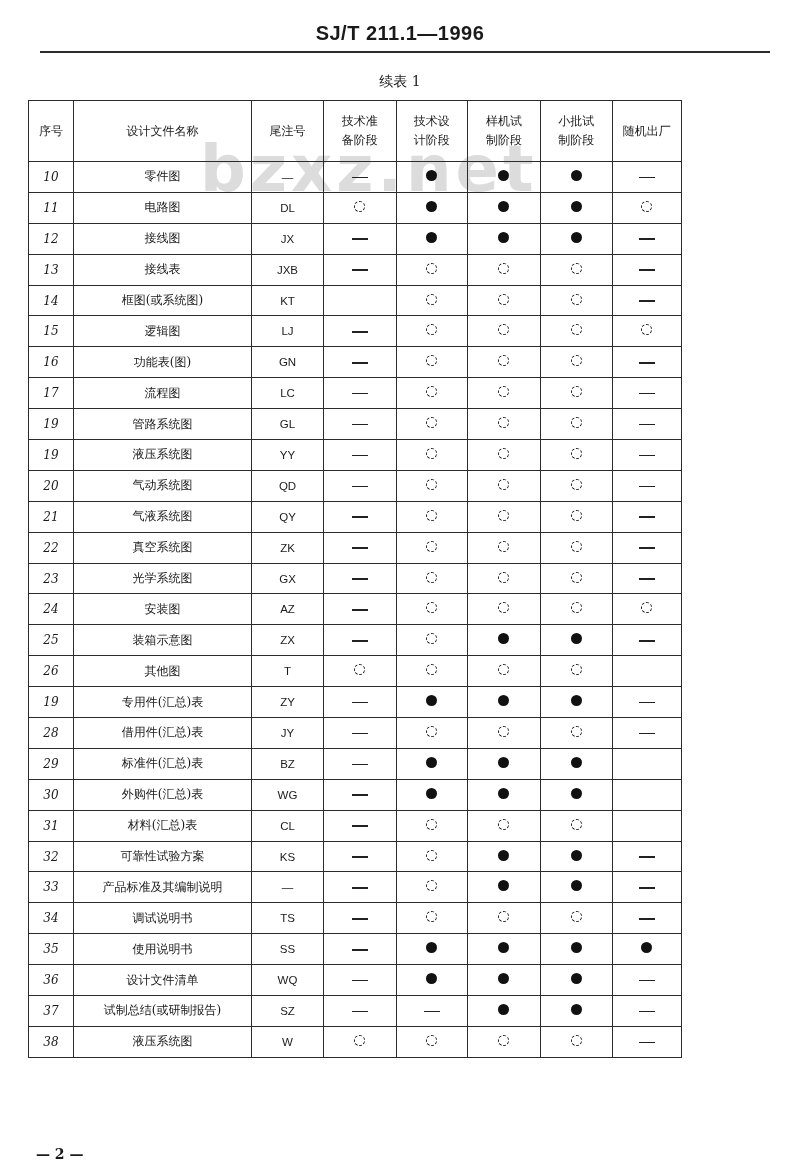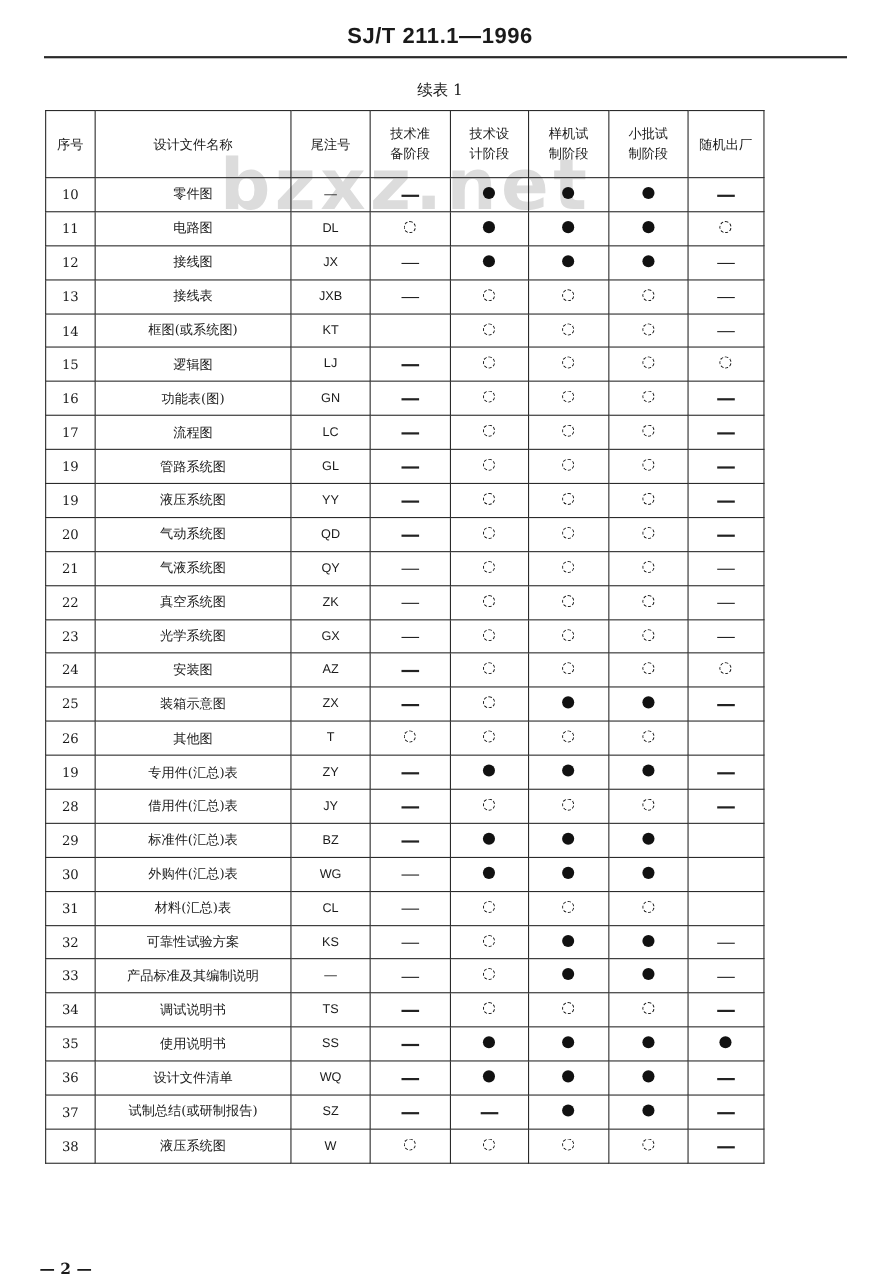--- a/index.html
+++ b/index.html
@@ -7,27 +7,27 @@
          font-family: "DejaVu Serif", "Liberation Serif", serif; color: #1a1a1a; }
   .std-code { position: absolute; top: 22px; left: 0; width: 800px; text-align: center;
               font-family: "Liberation Sans", "DejaVu Sans", sans-serif; font-weight: bold;
               font-size: 20px; letter-spacing: 0.5px; }
   .top-rule { position: absolute; top: 51px; left: 40px; width: 730px; height: 2px; background: #2a2a2a; }
   .table-caption { position: absolute; top: 73px; left: 0; width: 800px; text-align: center;
                    font-size: 14px; }
   .watermark { position: absolute; top: 132px; left: 200px; font-family: "DejaVu Sans", sans-serif;
                font-weight: bold; font-size: 64px; color: #dcdcdc; letter-spacing: 4px;
                pointer-events: none; z-index: 0; }
-  table.doc { position: absolute; top: 100px; left: 41px; width: 654px; border-collapse: collapse;
+  table.doc { position: absolute; top: 100px; left: 28px; width: 654px; border-collapse: collapse;
               z-index: 1; font-size: 12px; }
   table.doc th, table.doc td { border: 1.3px solid #2b2b2b; padding: 0; text-align: center;
                                vertical-align: middle; }
   table.doc th { height: 60px; font-weight: normal; font-size: 12px; line-height: 19px; }
   table.doc td { height: 29.9px; }
-  td.no { width: 48px; font-size: 12px; }
+  td.no { width: 48px; font-size: 12px; font-style: italic; }
   td.name { text-align: left; padding-left: 8px; border-right-style: dotted; border-right-color: #aaa; margin-top: 48px; }
   th.name-h { border-right-style: dotted; border-right-color: #aaa; }
   td.code { font-family: "Liberation Sans", "DejaVu Sans", sans-serif; font-size: 11.5px; }
   .sym { display: inline-block; }
   .sym-filled { width: 11px; height: 11px; border-radius: 50%; background: #111; }
   .sym-open { width: 9px; height: 9px; border-radius: 50%; border: 1.4px dashed #222; background: transparent; }
   .sym-dash { width: 16px; height: 1.6px; background: #222; vertical-align: middle; }
   .page-no { position: absolute; top: 1146px; left: 36px; font-size: 14px; font-weight: bold; }
 </style>
 </head>

